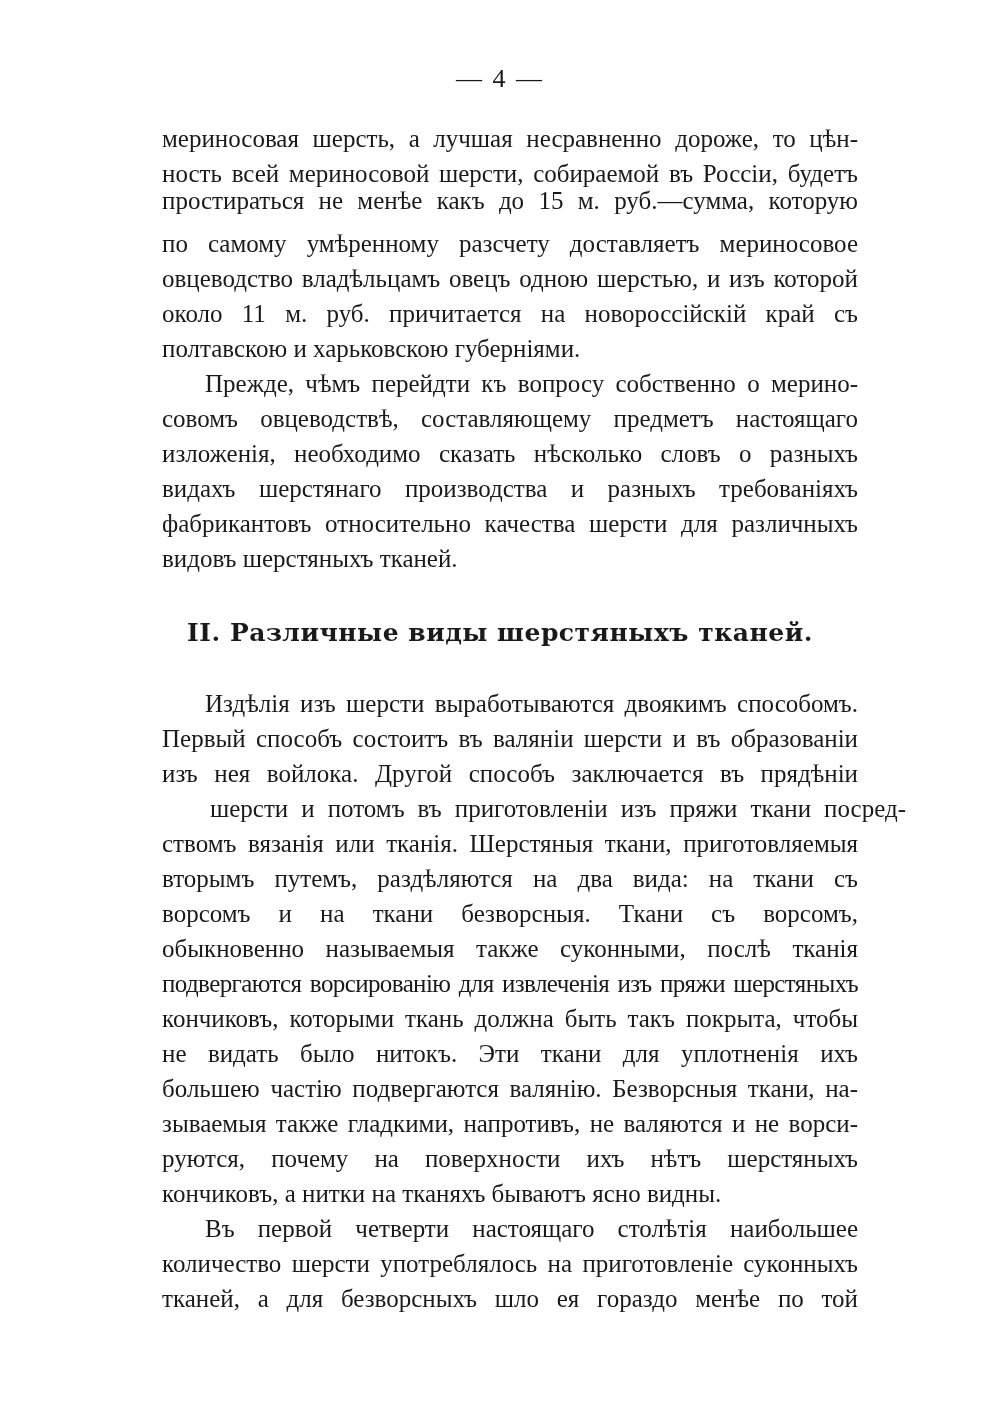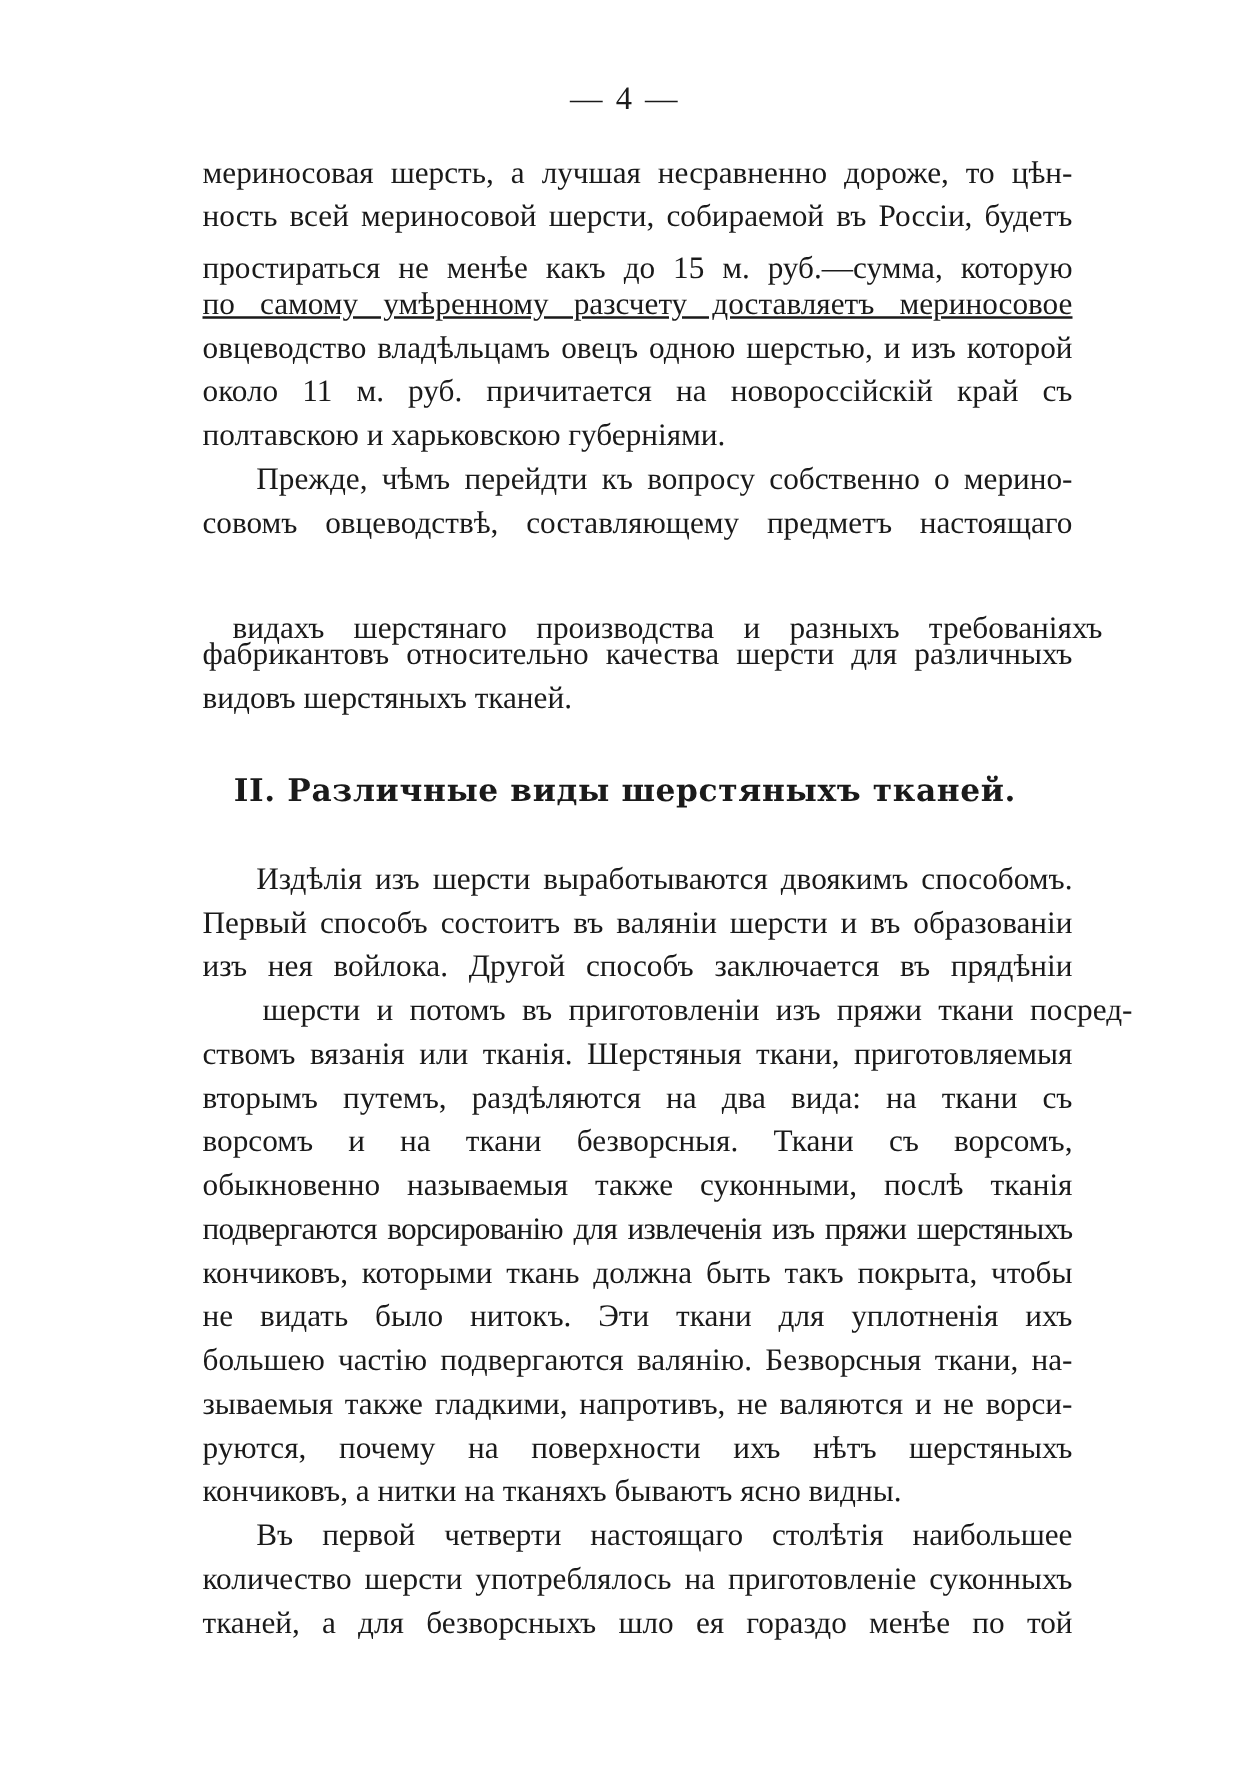--- a/index.html
+++ b/index.html
@@ -17,29 +17,30 @@
              letter-spacing: 0.5px; }
 </style>
 </head>
 <body>
 
 <div class="page">
   <div class="page-number">— 4 —</div>
 
   <div class="line" style="top: 124px; white-space: nowrap;"><span style="white-space: nowrap; word-spacing: 0px;">мериносовая шерсть, а лучшая несравненно дороже, то цѣн-</span></div>
   <div class="line" style="top: 159px; white-space: nowrap;"><span style="white-space: nowrap; word-spacing: 0px;">ность всей мериносовой шерсти, собираемой въ Россіи, будетъ</span></div>
-  <div class="line" style="top: 200px; white-space: nowrap;"><span style="white-space: nowrap; word-spacing: 0px;">простираться не менѣе какъ до 15 м. руб.—сумма, которую</span></div>
-  <div class="line" style="top: 229px; white-space: nowrap;"><span style="white-space: nowrap; word-spacing: 0px; text-decoration: underline;">по самому умѣренному разсчету доставляетъ мериносовое</span></div>
+  <div class="line" style="top: 186px; white-space: nowrap;"><span style="white-space: nowrap; word-spacing: 0px;">простираться не менѣе какъ до 15 м. руб.—сумма, которую</span></div>
+  <div class="line" style="top: 229px; white-space: nowrap;"><span style="white-space: nowrap; word-spacing: 0px;">по самому умѣренному разсчету доставляетъ мериносовое</span></div>
   <div class="line" style="top: 264px; white-space: nowrap;"><span style="white-space: nowrap; word-spacing: 0px;">овцеводство владѣльцамъ овецъ одною шерстью, и изъ которой</span></div>
   <div class="line" style="top: 299px; white-space: nowrap;"><span style="white-space: nowrap; word-spacing: 0px;">около 11 м. руб. причитается на новороссійскій край съ</span></div>
   <div class="line last" style="top:334px">полтавскою и харьковскою губерніями.</div>
 
   <div class="line indent" style="top: 369px; white-space: nowrap;"><span style="white-space: nowrap; word-spacing: 0px;">Прежде, чѣмъ перейдти къ вопросу собственно о мерино-</span></div>
   <div class="line" style="top: 404px; white-space: nowrap;"><span style="white-space: nowrap; word-spacing: 0px;">совомъ овцеводствѣ, составляющему предметъ настоящаго</span></div>
-  <div class="line" style="top: 488px; white-space: nowrap; margin-left: 24px;"><span style="white-space: nowrap; word-spacing: 0px;">видахъ шерстянаго производства и разныхъ требованіяхъ</span></div>
+  <div class="line" style="top: 439px; white-space: nowrap;"><span style="white-space: nowrap; word-spacing: 0px;">изложенія, необходимо сказать нѣсколько словъ о разныхъ</span></div>
+  <div class="line" style="top: 474px; white-space: nowrap;"><span style="white-space: nowrap; word-spacing: 0px;">видахъ шерстянаго производства и разныхъ требованіяхъ</span></div>
   <div class="line" style="top: 509px; white-space: nowrap;"><span style="white-space: nowrap; word-spacing: 0px;">фабрикантовъ относительно качества шерсти для различныхъ</span></div>
   <div class="line last" style="top:544px">видовъ шерстяныхъ тканей.</div>
 
   <div class="heading">II. Различные виды шерстяныхъ тканей.</div>
 
   <div class="line indent" style="top: 689px; white-space: nowrap;"><span style="white-space: nowrap; word-spacing: 0px;">Издѣлія изъ шерсти выработываются двоякимъ способомъ.</span></div>
   <div class="line" style="top: 759px; white-space: nowrap;"><span style="white-space: nowrap; word-spacing: 0px;">изъ нея войлока. Другой способъ заключается въ прядѣніи</span></div>
   <div class="line" style="top: 724px; white-space: nowrap;"><span style="white-space: nowrap; word-spacing: 0px;">Первый способъ состоитъ въ валяніи шерсти и въ образованіи</span></div>
   <div class="line" style="top: 794px; white-space: nowrap; margin-left: 48px;"><span style="white-space: nowrap; word-spacing: 0px;">шерсти и потомъ въ приготовленіи изъ пряжи ткани посред-</span></div>
   <div class="line" style="top: 864px; white-space: nowrap;"><span style="white-space: nowrap; word-spacing: 0px;">вторымъ путемъ, раздѣляются на два вида: на ткани съ</span></div>

